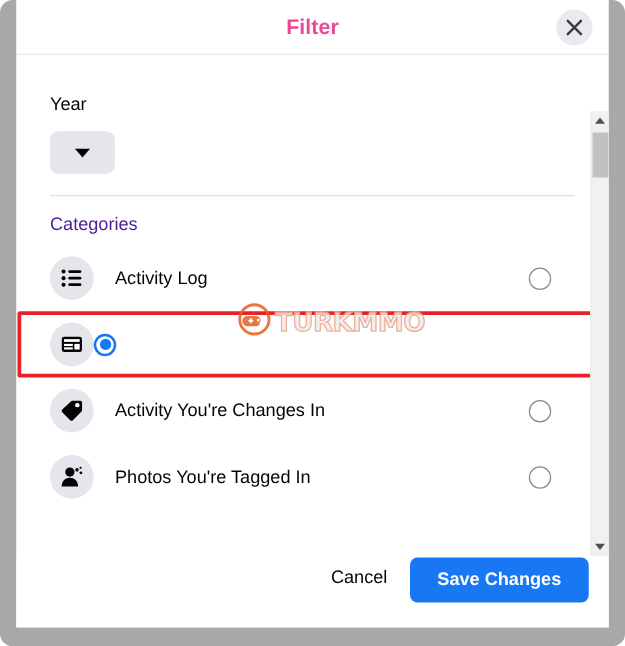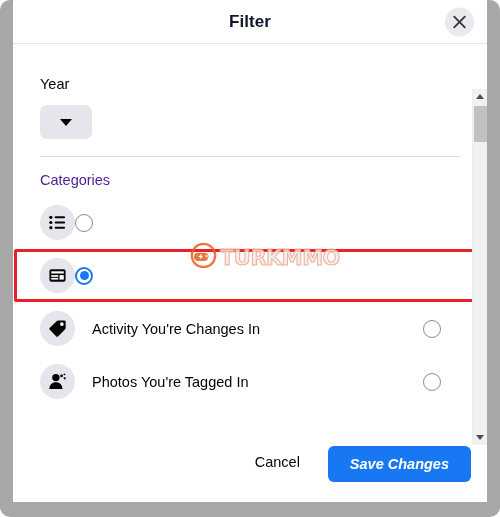--- a/index.html
+++ b/index.html
@@ -44,21 +44,21 @@
     height: 43px;
     flex: 0 0 43px;
     border-bottom: 1px solid #e4e6eb;
     display: flex;
     align-items: center;
     justify-content: center;
   }
   #dialog-title {
     font-size: 17px;
     font-weight: bold;
-    color: #0f172a;
+    color: #ec4899;
     letter-spacing: .1px;
   }
   #close-button {
     position: absolute;
     right: 13px;
     top: 50%;
     transform: translateY(-50%);
     width: 29px;
     height: 29px;
     border-radius: 50%;
@@ -265,32 +265,31 @@
     font-size: 14.5px;
     font-weight: normal;
     color: #050505;
     background: transparent;
     border: none;
     cursor: pointer;
     padding: 8px 14px;
     font-family: "Liberation Sans", sans-serif;
   }
   #save-button {
-    margin-left: 14px;
+    margin-left: 4px;
     background: #1877f2;
     color: #ffffff;
     font-size: 14.5px;
     font-weight: bold;
     border: none;
     border-radius: 6px;
     height: 36px;
     padding: 0 22px;
     cursor: pointer;
     font-family: "Liberation Sans", sans-serif;
-    font-style: italic;
   }
 </style>
 </head>
 <body>
 
 <div id="window-frame">
 
   <div id="dialog">
 
     <div id="dialog-header">
@@ -323,20 +322,21 @@
           <span class="cat-icon">
             <svg width="19" height="19" viewBox="0 0 20 20" aria-hidden="true">
               <circle cx="3" cy="4.5" r="1.7" fill="#050505"></circle>
               <circle cx="3" cy="10" r="1.7" fill="#050505"></circle>
               <circle cx="3" cy="15.5" r="1.7" fill="#050505"></circle>
               <rect x="7" y="3.4" width="11" height="2.2" rx="1.1" fill="#050505"></rect>
               <rect x="7" y="8.9" width="11" height="2.2" rx="1.1" fill="#050505"></rect>
               <rect x="7" y="14.4" width="11" height="2.2" rx="1.1" fill="#050505"></rect>
             </svg>
           </span>
+          <span class="cat-label">Activity Log</span>
           <span class="radio"></span>
         </div>
 
         <div class="category-row">
           <span class="cat-icon">
             <svg width="19" height="19" viewBox="0 0 20 20" aria-hidden="true">
               <rect x="1.5" y="3.5" width="17" height="13" rx="2" fill="#050505"></rect>
               <rect x="3.4" y="5.6" width="13.2" height="2.3" fill="#ffffff"></rect>
               <rect x="3.4" y="9.6" width="7.4" height="1.8" fill="#ffffff"></rect>
               <rect x="3.4" y="12.5" width="7.4" height="1.8" fill="#ffffff"></rect>

